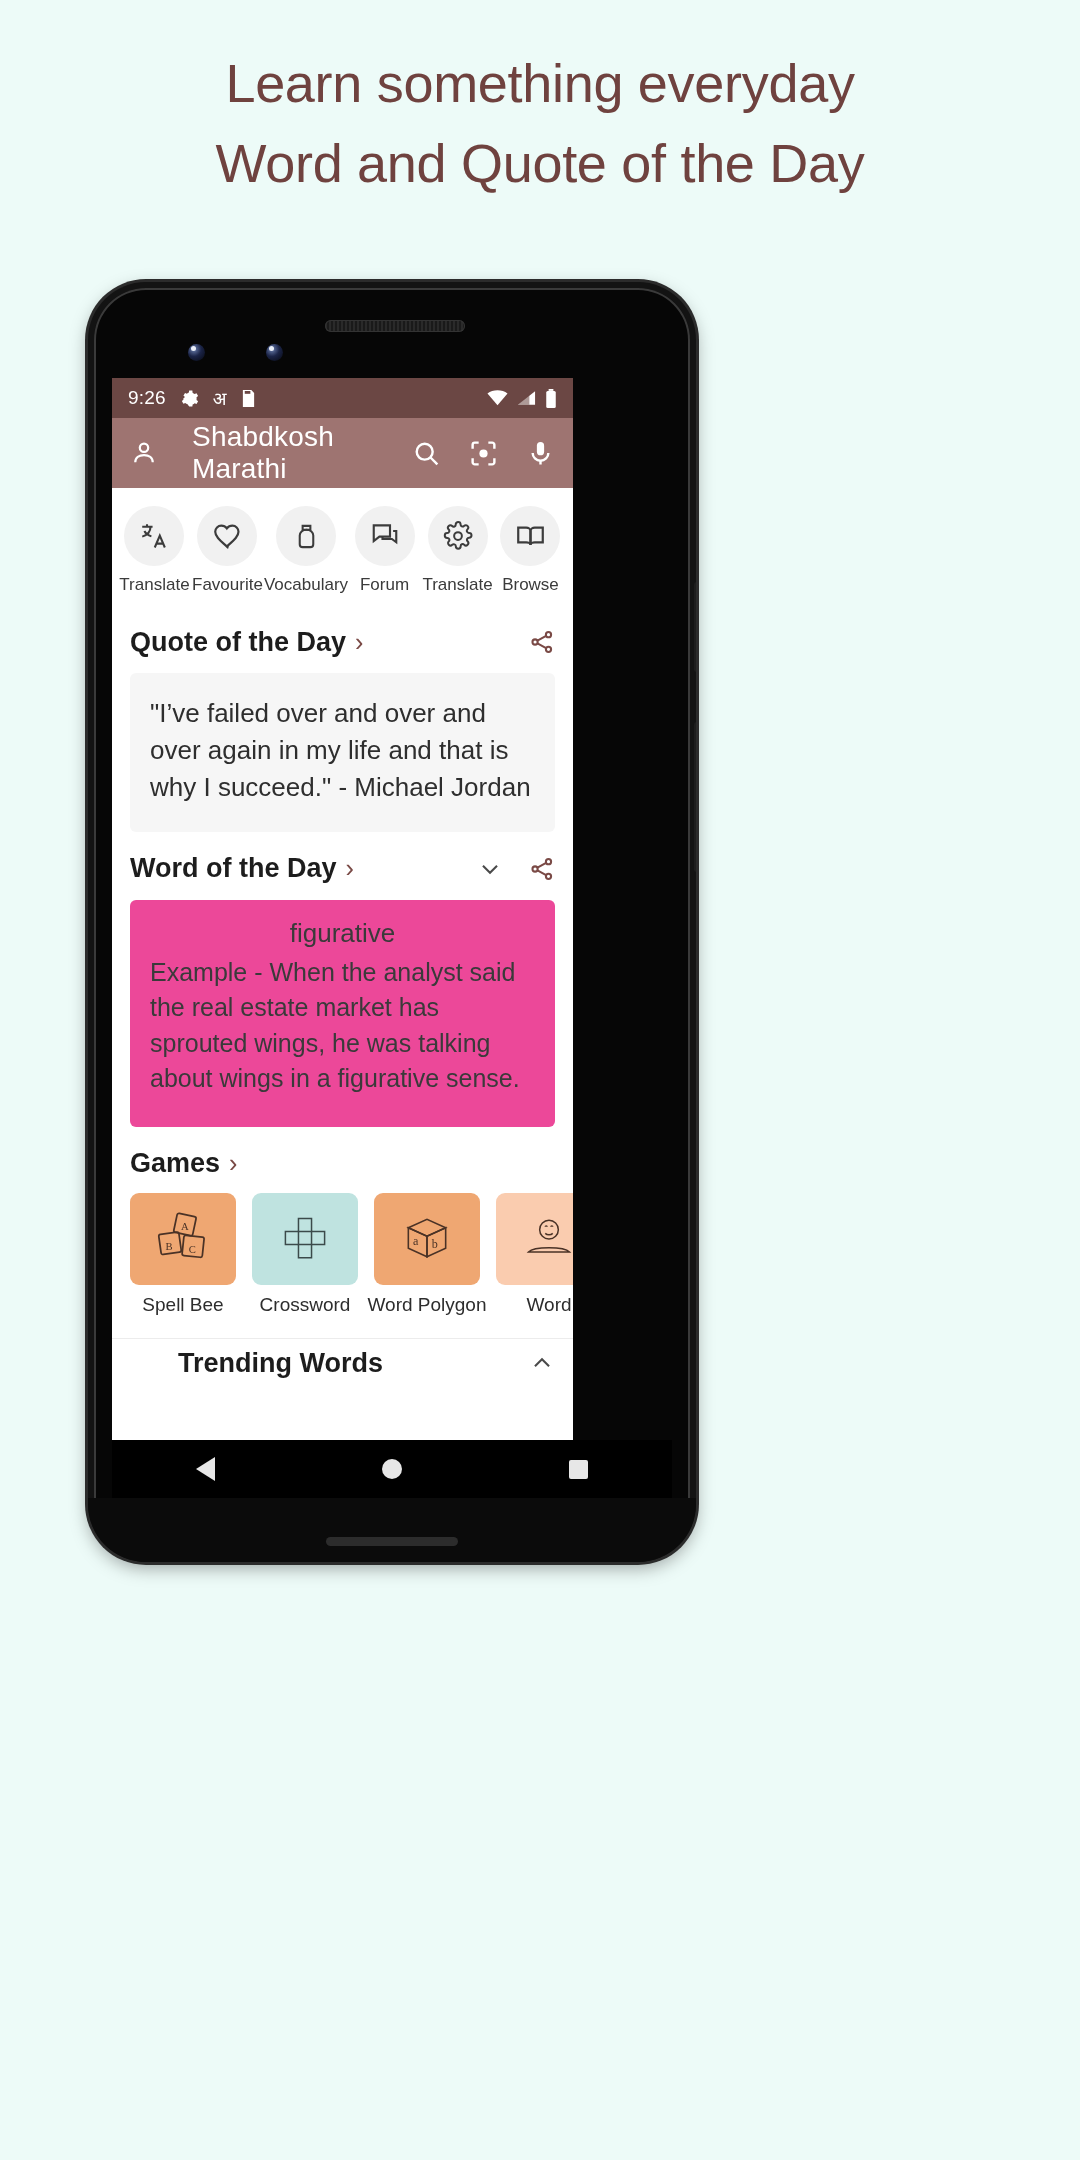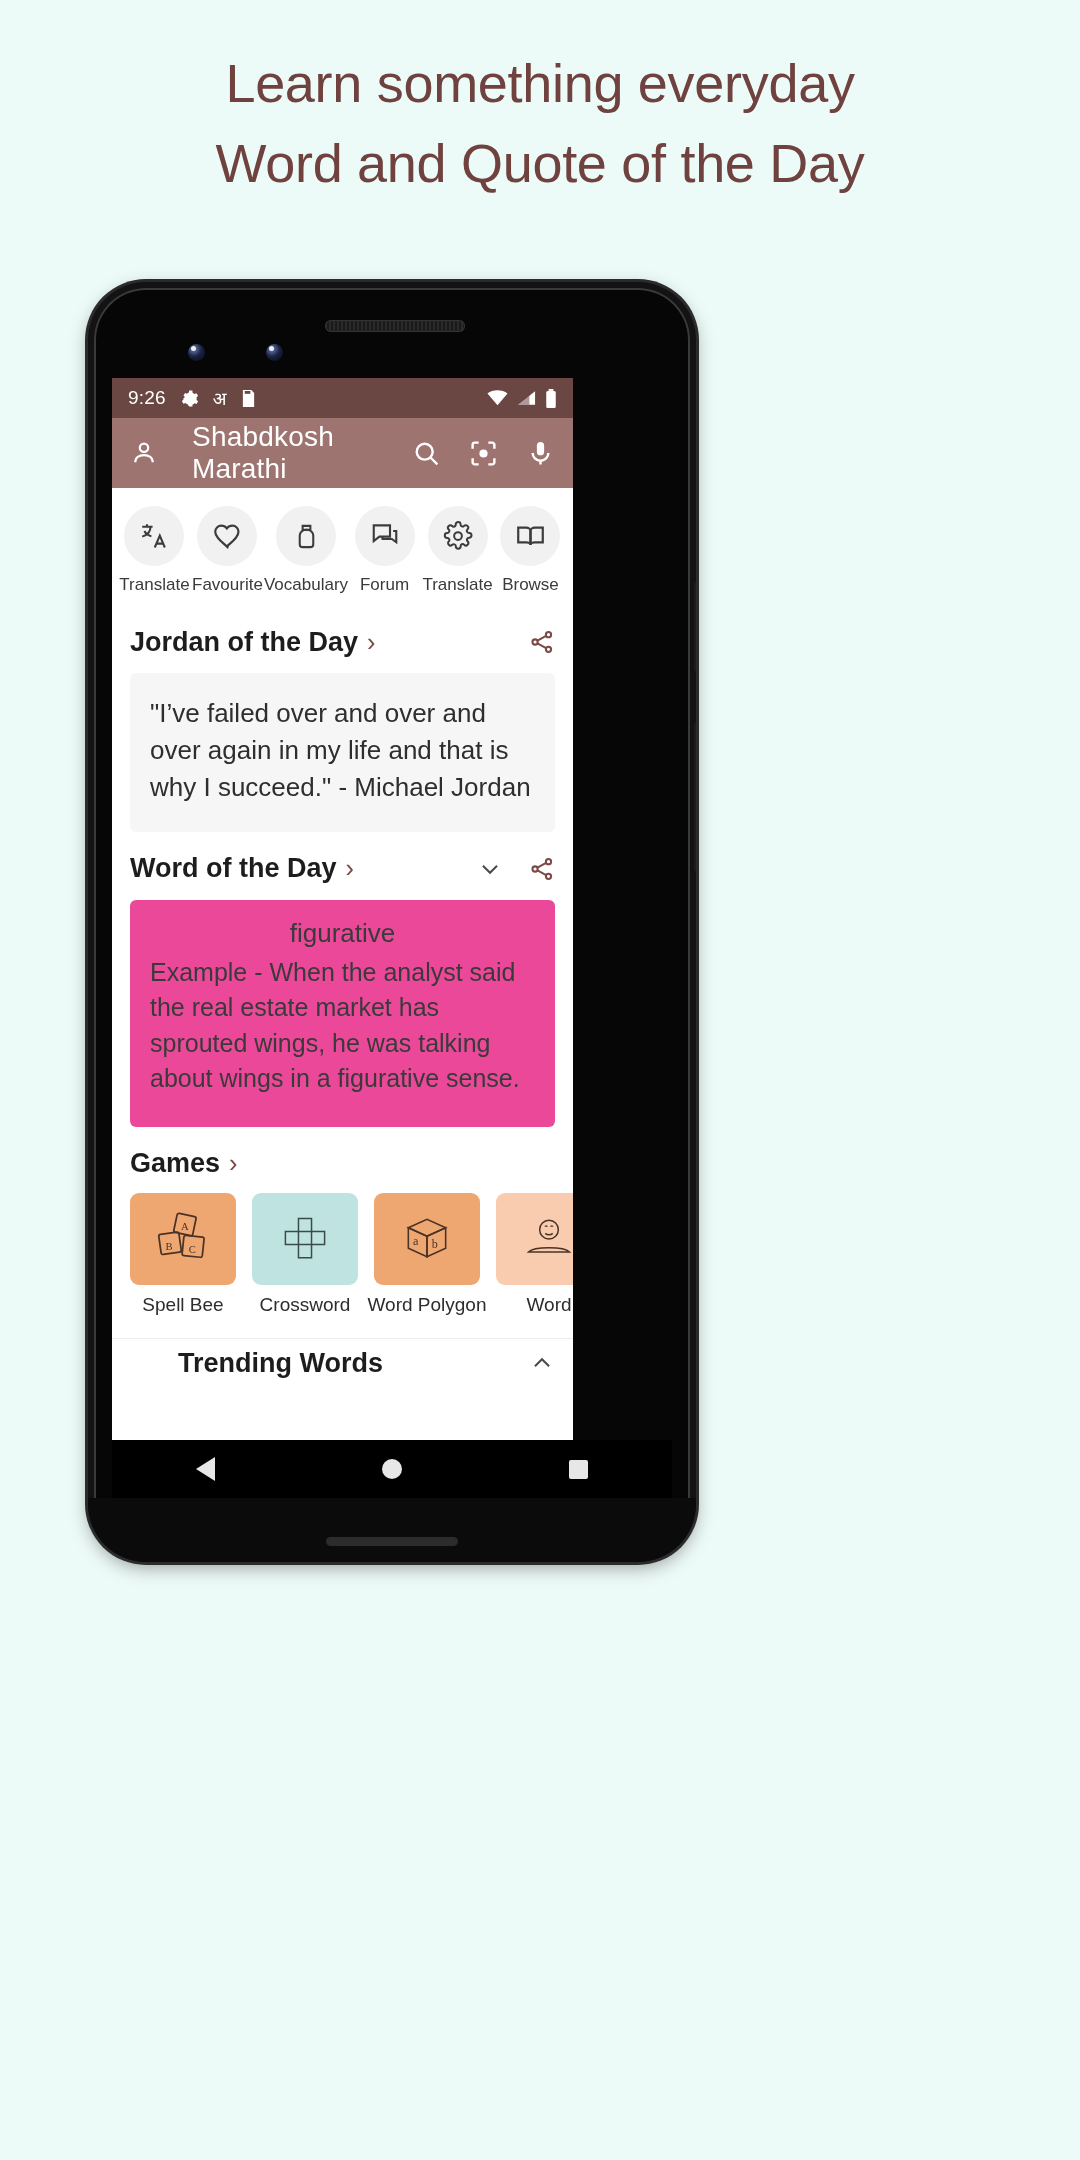--- a/index.html
+++ b/index.html
@@ -350,21 +350,21 @@
           <svg width="31" height="31" viewBox="0 0 24 24" fill="none" stroke="#3c3c3c" stroke-width="1.7">
             <path d="M2.5 5.2h6.2c1.8 0 3.3 1.1 3.3 2.4v11c0-1.1-1.5-2-3.3-2H2.5z"></path>
             <path d="M21.5 5.2h-6.2c-1.8 0-3.3 1.1-3.3 2.4v11c0-1.1 1.5-2 3.3-2h6.2z"></path>
           </svg>
         </div>
         <div class="qa-label">Browse</div>
       </div>
     </div>
 
     <div class="sec-head">
-      <span class="sec-title">Jordan of the Day</span>
+      <span class="sec-title">Quote of the Day</span>
       <span class="chev-right">›</span>
       <span class="sec-actions">
         <span>
           <svg width="26" height="26" viewBox="0 0 24 24" fill="none" stroke="#7a4a46" stroke-width="1.9">
             <circle cx="18" cy="5.2" r="2.4"></circle>
               <circle cx="5.6" cy="12" r="2.4"></circle>
               <circle cx="18" cy="18.8" r="2.4"></circle>
             <path d="M7.8 10.8l8-4.4M7.8 13.2l8 4.4"></path>
           </svg>
         </span>

